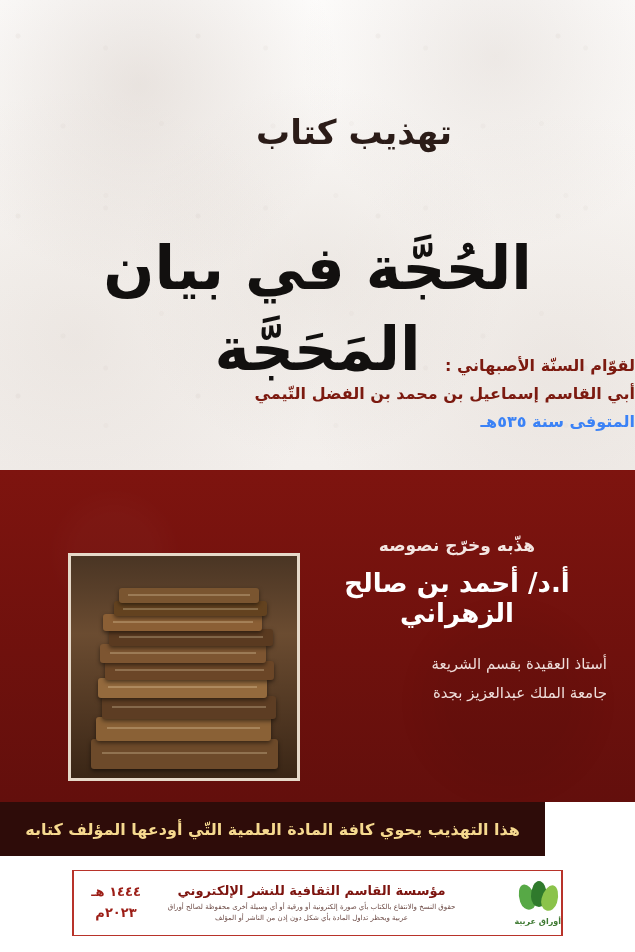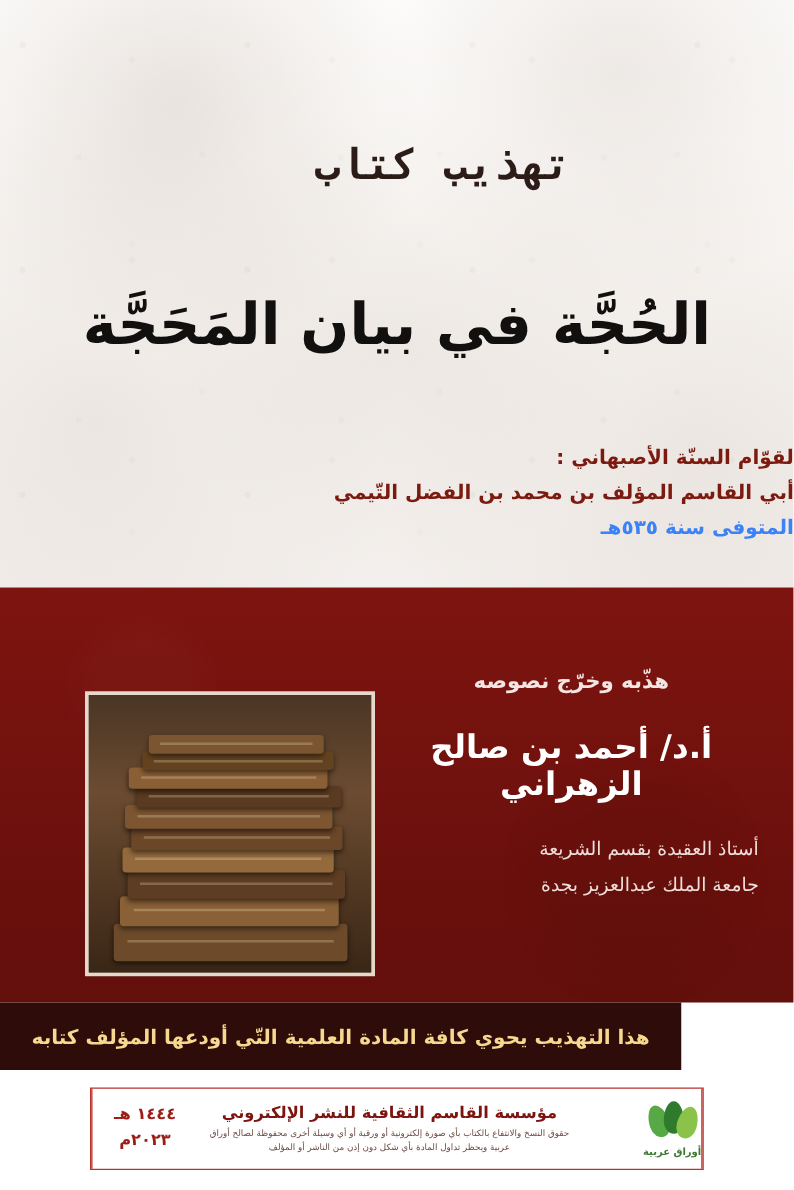--- a/index.html
+++ b/index.html
@@ -47,28 +47,27 @@
 
   .title-small {
     position: absolute;
     top: 112px;
     width: 562px;
     text-align: center;
     font-size: 34px;
     font-weight: bold;
     color: #2b1c18;
     letter-spacing: 0;
-    font-family: Liberation Mono, monospace;
   }
   .title-main {
     position: absolute;
     top: 228px;
     width: 635px;
     text-align: center;
-    font-size: 46px;
+    font-size: 60px;
     font-weight: bold;
     color: #12100f;
     line-height: 1.35;
   }
   .author-block {
     position: absolute;
     top: 352px;
     width: 635px;
     color: #7e1c12;
   }
@@ -103,21 +102,21 @@
     top: 535px;
     right: 28px;
     width: 300px;
     text-align: center;
     color: #ffffff;
   }
   .editor-label {
     font-size: 17px;
     font-weight: bold;
     color: #f3e6e2;
-    margin-bottom: 28px;
+    margin-bottom: 13px;
   }
   .editor-name {
     font-size: 26px;
     font-weight: bold;
     color: #ffffff;
     margin-bottom: 22px;
   }
   .editor-sub {
     font-size: 15px;
     color: #efdedb;
@@ -271,21 +270,21 @@
 
   <div class="top-section">
     <div class="texture"></div>
   </div>
 
   <div class="title-small">تهذيب كتاب</div>
   <div class="title-main">الحُجَّة في بيان المَحَجَّة</div>
 
   <div class="author-block">
     <div class="author-line">لقوّام السنّة الأصبهاني :</div>
-    <div class="author-line">أبي القاسم المؤلف بن محمد بن الفضل التّيمي</div>
+    <div class="author-line">أبي القاسم إسماعيل بن محمد بن الفضل التّيمي</div>
     <div class="author-line dim">المتوفى سنة ٥٣٥هـ</div>
   </div>
 
   <div class="mid-section">
     <div class="mid-texture"></div>
   </div>
 
   <div class="editor-block">
     <div class="editor-label">هذّبه وخرّج نصوصه</div>
     <div class="editor-name">أ.د/ أحمد بن صالح الزهراني</div>

